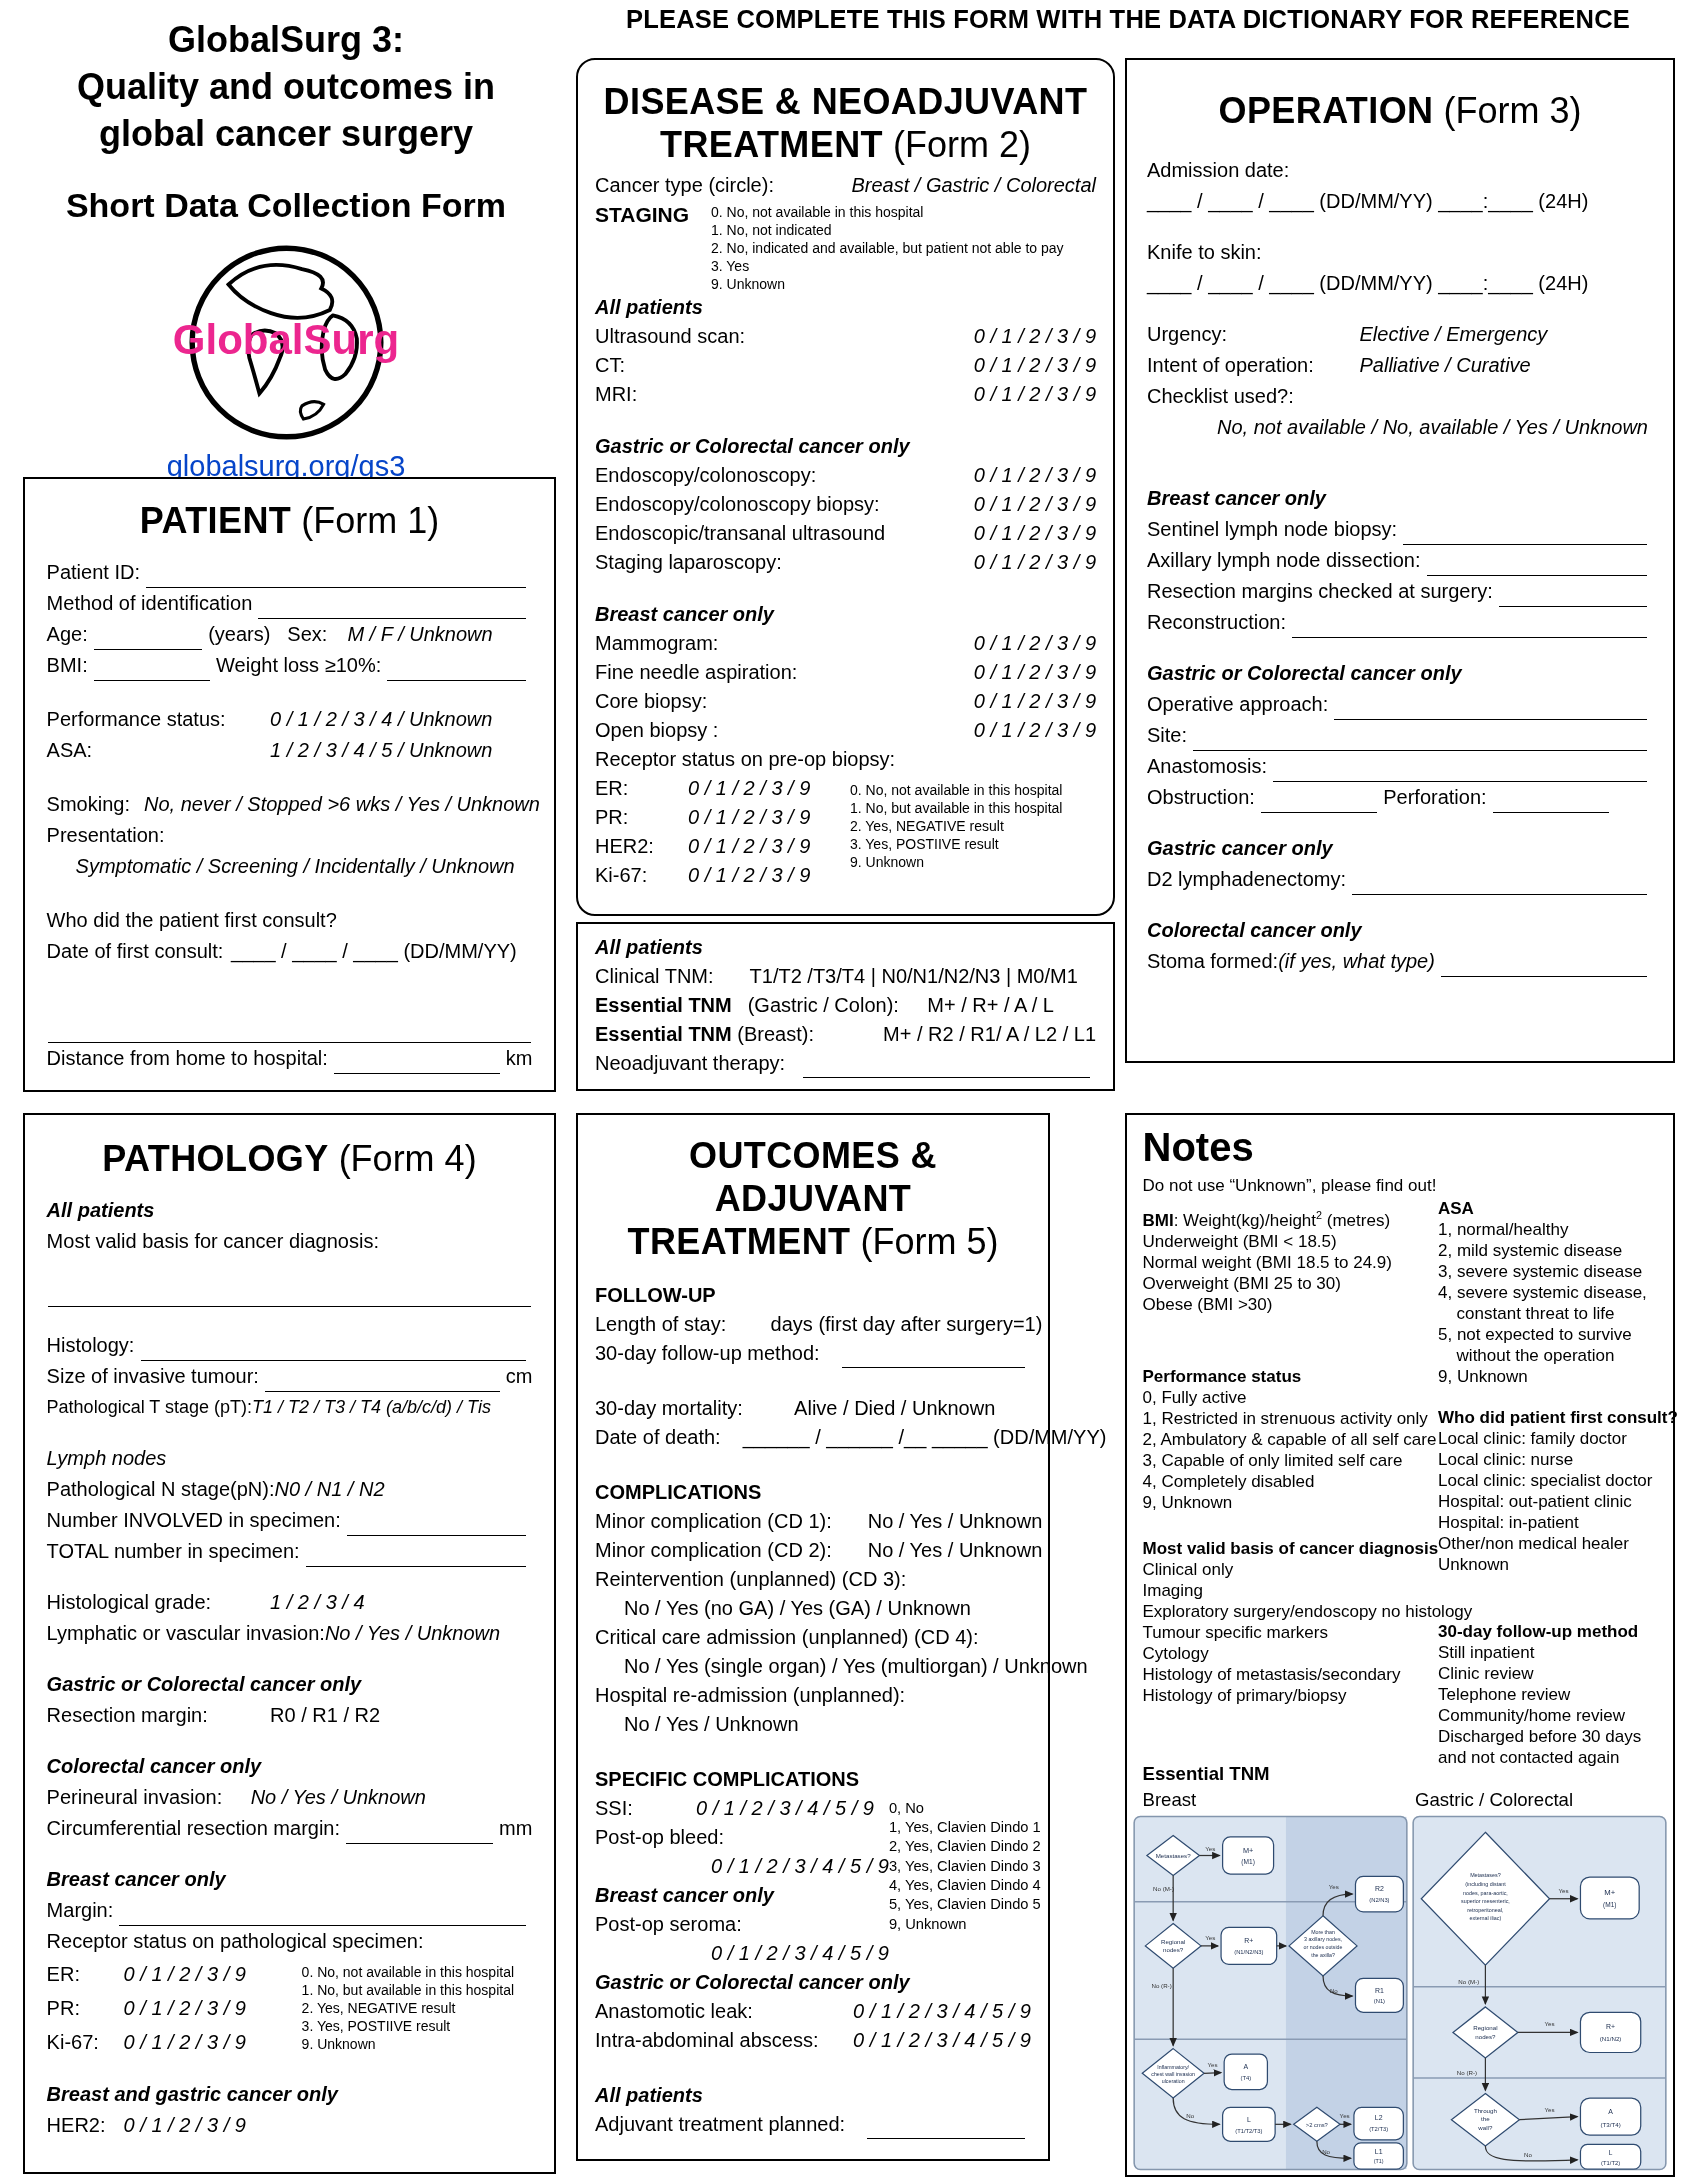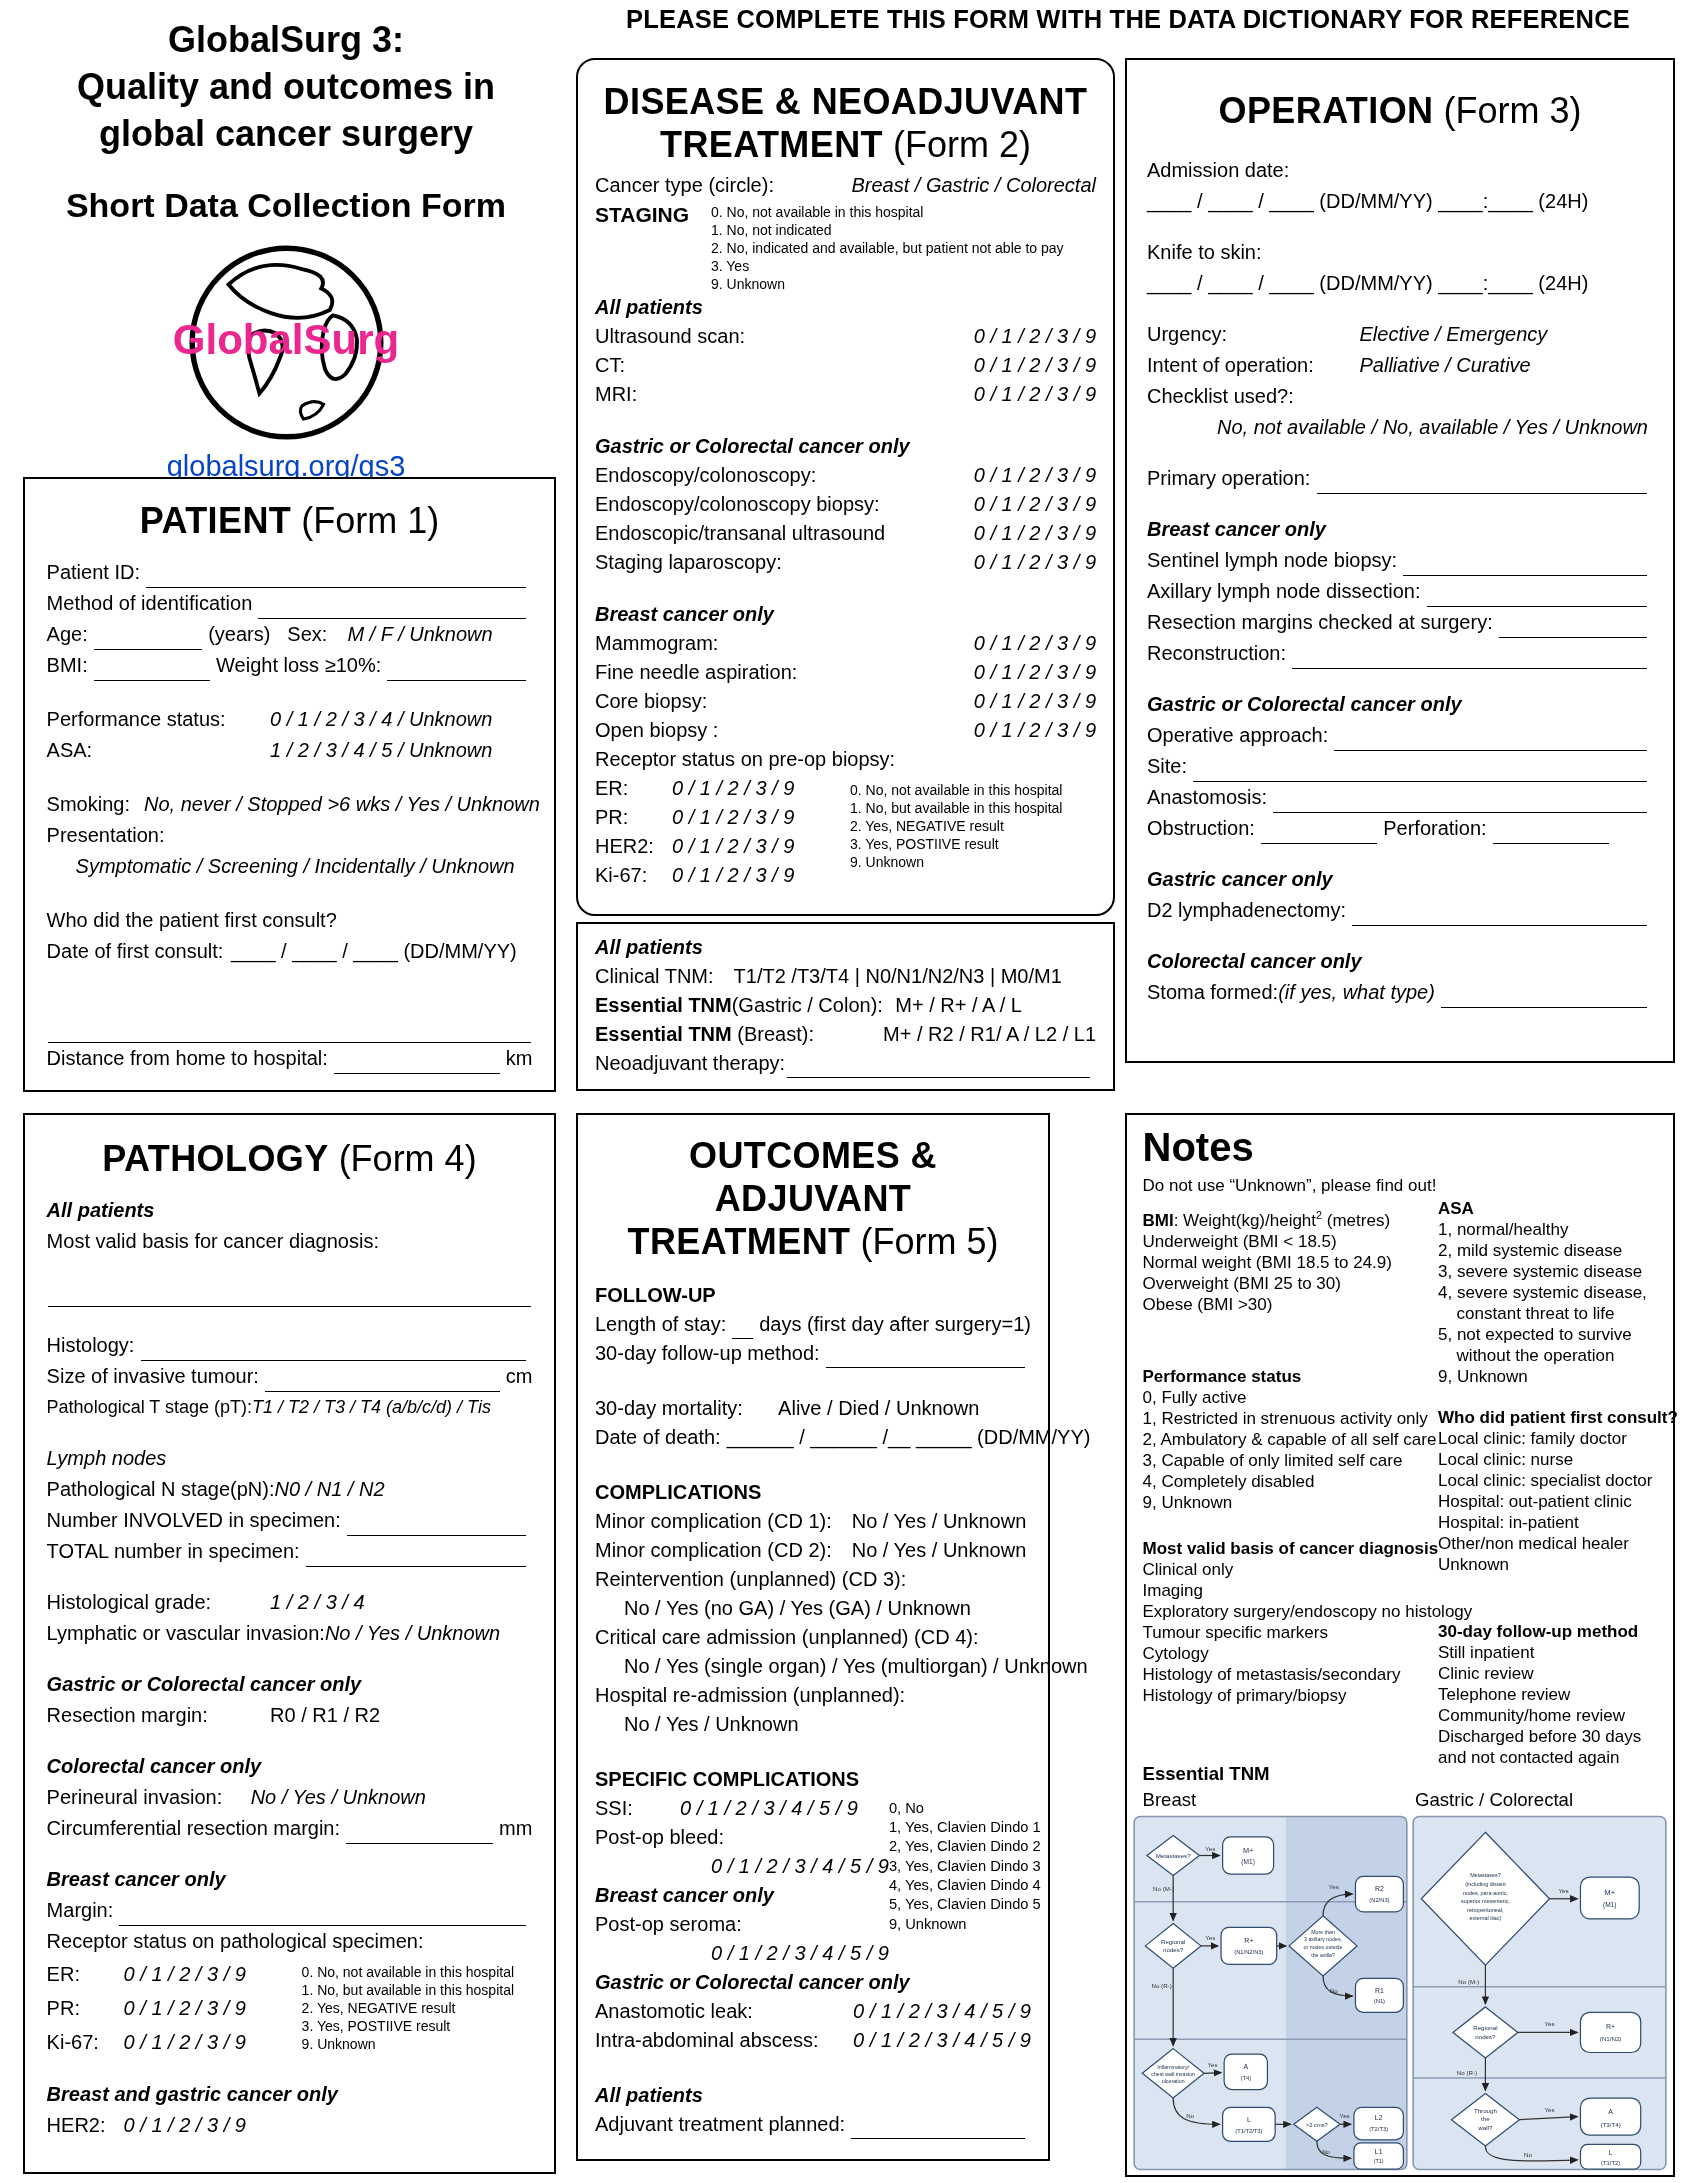--- a/index.html
+++ b/index.html
@@ -5,21 +5,21 @@
   html,body{margin:0;padding:0;background:#fff;}
   body{font-family:"Liberation Sans",sans-serif;color:#000;}
   #page{position:relative;width:1688px;height:2183px;background:#fff;overflow:hidden;}
   .panel{position:absolute;border:2.3px solid #000;box-sizing:border-box;background:#fff;}
   .b{font-weight:bold}
   .i{font-style:italic}
   .bi{font-weight:bold;font-style:italic}
   .ptitle{text-align:center;font-size:36px;line-height:43px;margin:9.3px 0 7.7px;}
   .ptitle .b{letter-spacing:0.4px}
   .r{display:flex;align-items:flex-end;height:31px;line-height:31px;white-space:nowrap;font-size:20px;}
-  .r38{height:29px;line-height:29px;}
+  .r38{height:29px;line-height:29px;gap:16px;}
   .sb{justify-content:space-between;}
   .lblw{flex:0 0 46%;}
   .lblw42{flex:0 0 42%;}
   .opt{font-style:italic;text-align:right;}
   .blank{flex:1 1 23px;border-bottom:1.9px solid #000;height:25px;margin:0 6.2px;}
   .blankline{border-bottom:1.9px solid #000;height:26px;margin:0 1.5px;}
   .sp10{height:7.7px}.sp20{height:15.5px}.sp26{height:20px}.sp30{height:23px}.sp34{height:26px}.sp64{height:49px}
   .ind{padding-left:29px;}
   .ind90{padding-left:70px;}
   .ind130{padding-left:116px;}
@@ -274,24 +274,20 @@
         <span class="lblw42">Intent of operation:</span>
         <span class="opt">Palliative  /  Curative</span>
       </div>
     <div class="r">
         <span>Checklist used?:</span>
       </div>
     <div class="r ind90">
         <span class="opt">No, not available / No, available / Yes / Unknown</span>
       </div>
     <div class="sp26"></div>
-    <div class="r">
-        <span>Primary operation:</span>
-        <span class="blank"></span>
-      </div>
     <div class="sp26"></div>
     <div class="r bi">Breast cancer only</div>
     <div class="r">
         <span>Sentinel lymph node biopsy:</span>
         <span class="blank"></span>
       </div>
     <div class="r">
         <span>Axillary lymph node dissection:</span>
         <span class="blank"></span>
       </div>

